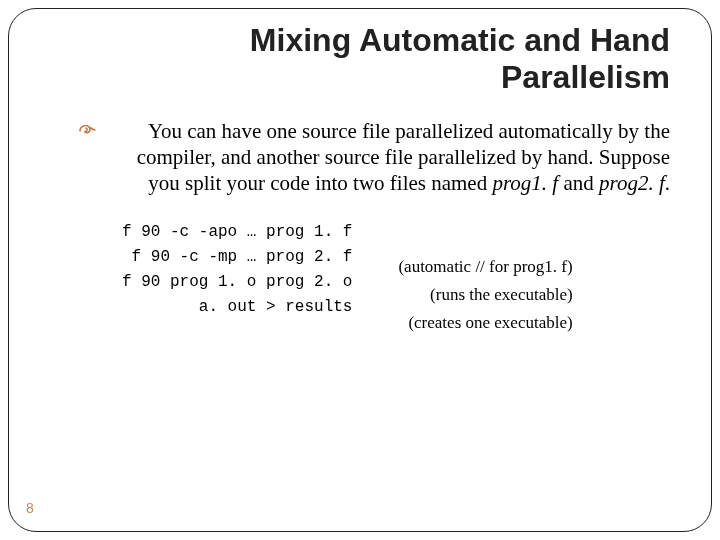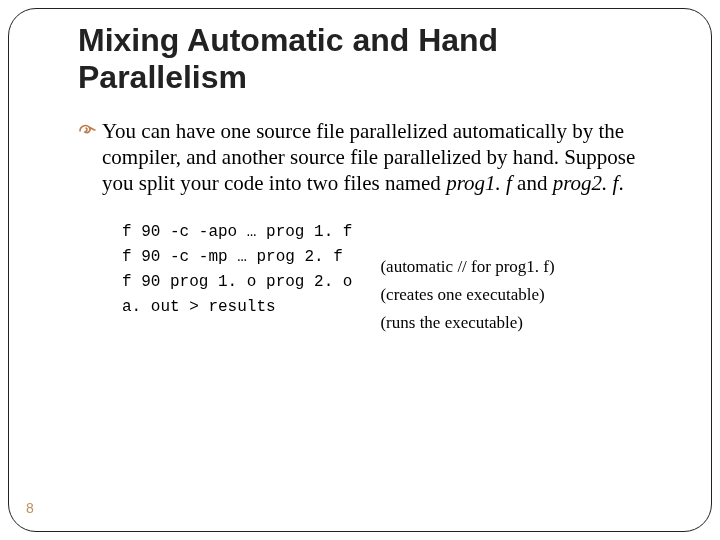--- a/index.html
+++ b/index.html
@@ -2,20 +2,21 @@
 <html><head>
 <meta charset="utf-8">
 <style>
   * { margin: 0; padding: 0; box-sizing: border-box; }
   html, body { width: 720px; height: 540px; background: #fff; font-family: "Times New Roman", Times, serif; }
   .slide {
     width: 720px;
     height: 540px;
     position: relative;
     background: #fff;
+    text-align: right;
   }
   .frame {
     position: absolute;
     top: 8px;
     left: 8px;
     right: 8px;
     bottom: 8px;
     border: 1px solid #222;
     border-radius: 28px;
   }
@@ -50,21 +51,21 @@
     top: 1px;
     font-size: 20px;
     color: #c07a4a;
     font-family: "Times New Roman", serif;
   }
   .ital { font-style: italic; }
   .code-block {
     margin-top: 24px;
     padding-left: 44px;
     display: flex;
-    gap: 28px;
+    gap: 46px;
   }
   .code-col {
     font-family: "Courier New", Courier, monospace;
     font-size: 16px;
     line-height: 1.55;
     color: #000;
     white-space: pre;
   }
   .note-col {
     font-family: "Times New Roman", Times, serif;
@@ -101,22 +102,22 @@
         <span>You can have one source file parallelized automatically by the compiler, and another source file parallelized by hand. Suppose you split your code into two files named </span><span class="ital">prog1. f</span><span> and </span><span class="ital">prog2. f</span><span>.</span>
       </div>
 
       <div class="code-block">
         <div class="code-col"><span>f 90 -c -apo … prog 1. f</span>
 <span>f 90 -c -mp … prog 2. f</span>
 <span>f 90 prog 1. o prog 2. o</span>
 <span>a. out &gt; results</span></div>
         <div class="note-col">
           <div>(automatic // for prog1. f)</div>
+          <div>(runs the executable)</div>
           <div>(creates one executable)</div>
-          <div>(runs the executable)</div>
         </div>
       </div>
     </div>
 
   </div>
 
   <div class="pagenum">8</div>
 </div>
 
 </body></html>

